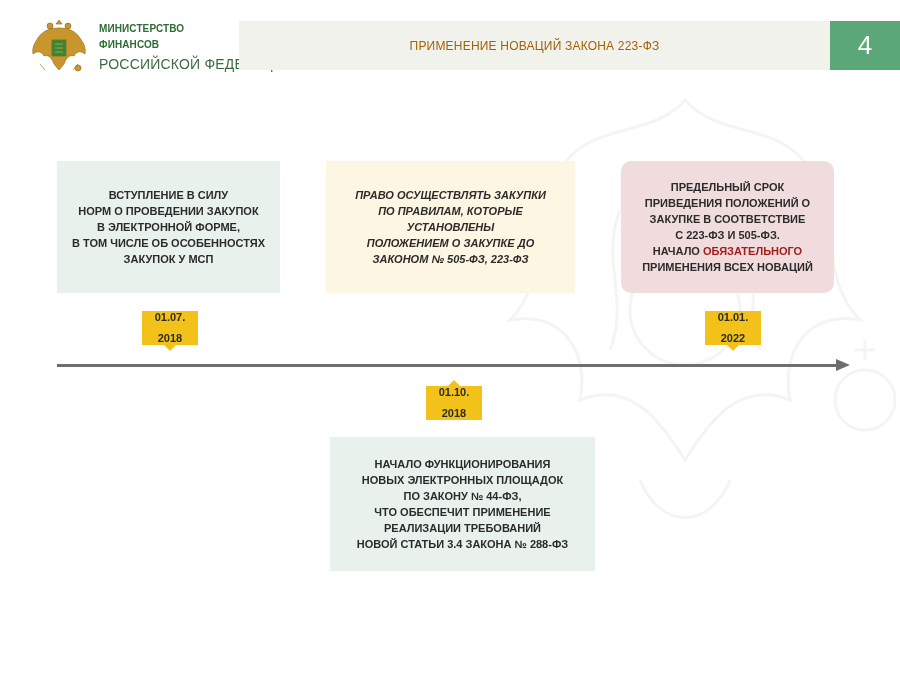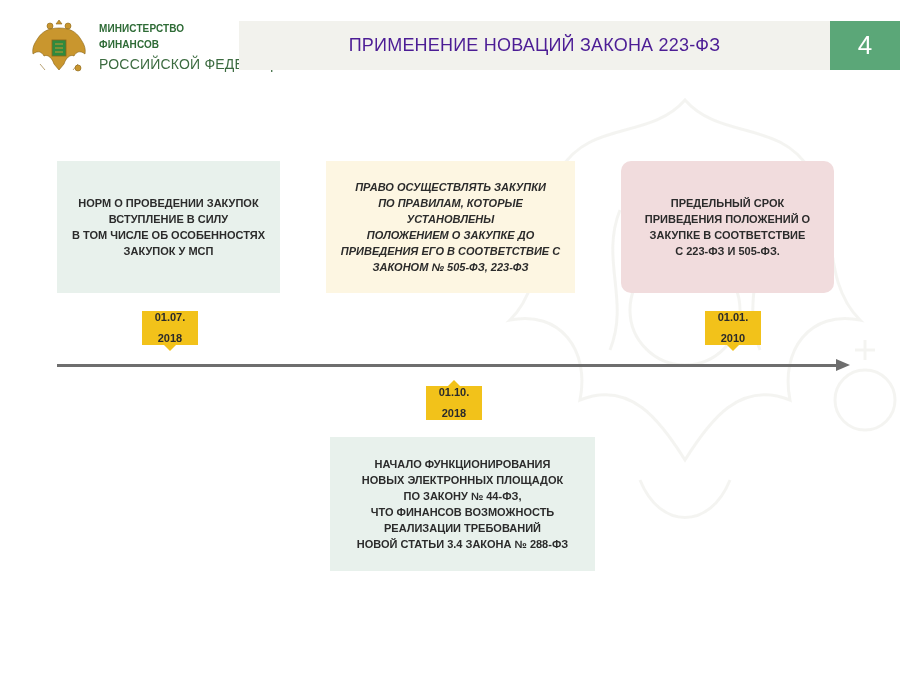--- a/index.html
+++ b/index.html
@@ -7,21 +7,21 @@
   body { position: relative; font-family: "Liberation Sans", "DejaVu Sans", sans-serif; }
 
   .watermark { position: absolute; left: 470px; top: 60px; width: 430px; height: 520px; opacity: 0.08; pointer-events: none; }
 
   .logo-emblem { position: absolute; left: 30px; top: 14px; width: 58px; height: 64px; }
   .logo-text { position: absolute; left: 99px; top: 21px; color: #2e6b36; }
   .logo-line1, .logo-line2 { font-weight: bold; font-size: 10px; line-height: 16px; letter-spacing: 0.1px; }
   .logo-line3 { font-size: 14px; color: #3c6b40; margin-top: 3px; letter-spacing: 0.2px; }
 
   .title-bar { position: absolute; left: 239px; top: 21px; width: 591px; height: 49px; background: #f2f2ed; display: flex; align-items: center; justify-content: center; }
-  .title-text { font-size: 18px; color: #4c1d95; letter-spacing: 0.2px; }
+  .title-text { font-size: 12px; color: #a16207; letter-spacing: 0.2px; }
   .page-num { position: absolute; left: 830px; top: 21px; width: 70px; height: 49px; background: #5ba778; color: #ffffff; font-size: 26px; display: flex; align-items: center; justify-content: center; }
 
   .card { position: absolute; display: flex; align-items: center; justify-content: center; text-align: center; font-weight: bold; font-size: 11px; line-height: 16px; color: #2b2b2b; padding: 8px; }
   .card-1 { left: 57px; top: 161px; width: 223px; height: 132px; background: #e8f1ec; }
   .card-2 { left: 326px; top: 161px; width: 249px; height: 132px; background: #fdf6e2; font-style: italic; }
   .card-3 { left: 621px; top: 161px; width: 213px; height: 132px; background: #f1dcdd; border-radius: 10px; }
   .card-4 { left: 330px; top: 437px; width: 265px; height: 134px; background: #e8f1ec; }
   .card .line { display: block; }
   .accent { color: #a51c1c; }
 
@@ -69,64 +69,66 @@
   <div class="logo-line3">РОССИЙСКОЙ ФЕДЕРАЦИИ</div>
 </div>
 
 <div class="title-bar">
   <span class="title-text">ПРИМЕНЕНИЕ НОВАЦИЙ ЗАКОНА 223-ФЗ</span>
 </div>
 <div class="page-num">4</div>
 
 <div class="card card-1">
   <div>
+    <span class="line">ВСТУПЛЕНИЕ В СИЛУ</span>
     <span class="line">НОРМ О ПРОВЕДЕНИИ ЗАКУПОК</span>
-    <span class="line">ВСТУПЛЕНИЕ В СИЛУ</span>
+    <span class="line">В ЭЛЕКТРОННОЙ ФОРМЕ,</span>
     <span class="line">В ТОМ ЧИСЛЕ ОБ ОСОБЕННОСТЯХ</span>
     <span class="line">ЗАКУПОК У МСП</span>
   </div>
 </div>
 
 <div class="card card-2">
   <div>
     <span class="line">ПРАВО ОСУЩЕСТВЛЯТЬ ЗАКУПКИ</span>
     <span class="line">ПО ПРАВИЛАМ, КОТОРЫЕ УСТАНОВЛЕНЫ</span>
     <span class="line">ПОЛОЖЕНИЕМ О ЗАКУПКЕ ДО</span>
-    <span class="line">ПРИВЕДЕНИЯ ЕГО В СООТВЕТСТВИЕ С</span>
     <span class="line">ЗАКОНОМ № 505-ФЗ, 223-ФЗ</span>
   </div>
 </div>
 
 <div class="card card-3">
   <div>
     <span class="line">ПРЕДЕЛЬНЫЙ СРОК</span>
     <span class="line">ПРИВЕДЕНИЯ ПОЛОЖЕНИЙ О</span>
     <span class="line">ЗАКУПКЕ В СООТВЕТСТВИЕ</span>
     <span class="line">С 223-ФЗ И 505-ФЗ.</span>
+    <span class="line"><span>НАЧАЛО </span><span class="accent">ОБЯЗАТЕЛЬНОГО</span></span>
+    <span class="line">ПРИМЕНЕНИЯ ВСЕХ НОВАЦИЙ</span>
   </div>
 </div>
 
 <div class="card card-4">
   <div>
     <span class="line">НАЧАЛО ФУНКЦИОНИРОВАНИЯ</span>
     <span class="line">НОВЫХ ЭЛЕКТРОННЫХ ПЛОЩАДОК</span>
     <span class="line">ПО ЗАКОНУ № 44-ФЗ,</span>
-    <span class="line">ЧТО ФИНАНСОВ ВОЗМОЖНОСТЬ</span>
+    <span class="line">ЧТО ОБЕСПЕЧИТ ПРИМЕНЕНИЕ</span>
     <span class="line">РЕАЛИЗАЦИИ ТРЕБОВАНИЙ</span>
     <span class="line">НОВОЙ СТАТЬИ 3.4 ЗАКОНА № 288-ФЗ</span>
   </div>
 </div>
 
 <div class="date-badge down badge-1">
   <span>01.07.</span>
   <span>2018</span>
 </div>
 <div class="date-badge up badge-2">
   <span>01.10.</span>
   <span>2018</span>
 </div>
 <div class="date-badge down badge-3">
   <span>01.01.</span>
-  <span>2010</span>
+  <span>2022</span>
 </div>
 
 <div class="timeline"></div>
 <div class="timeline-arrow"></div>
 
 </body></html>

